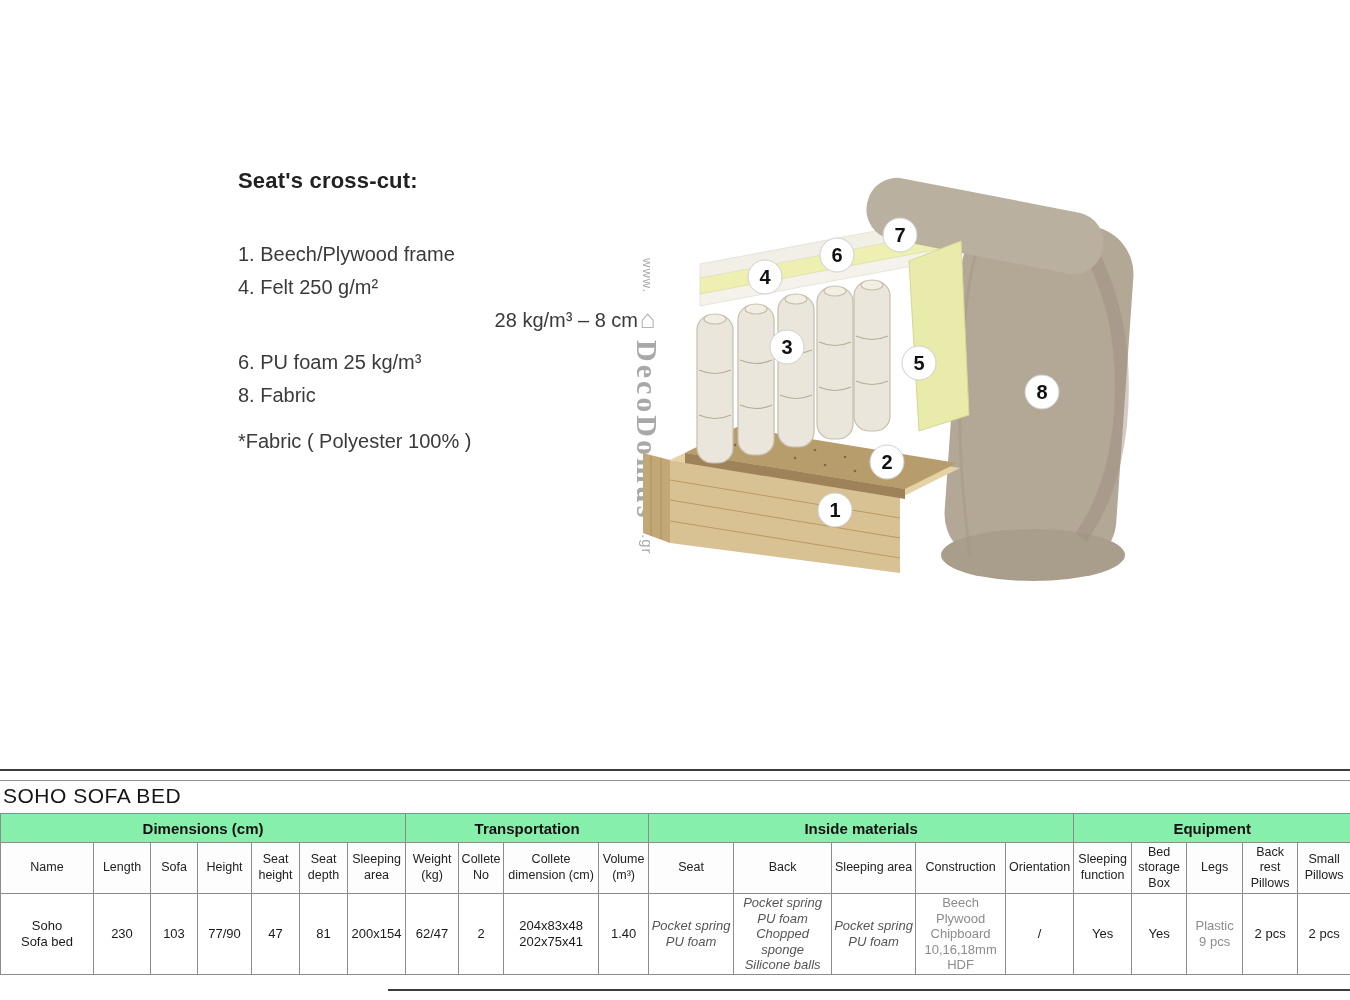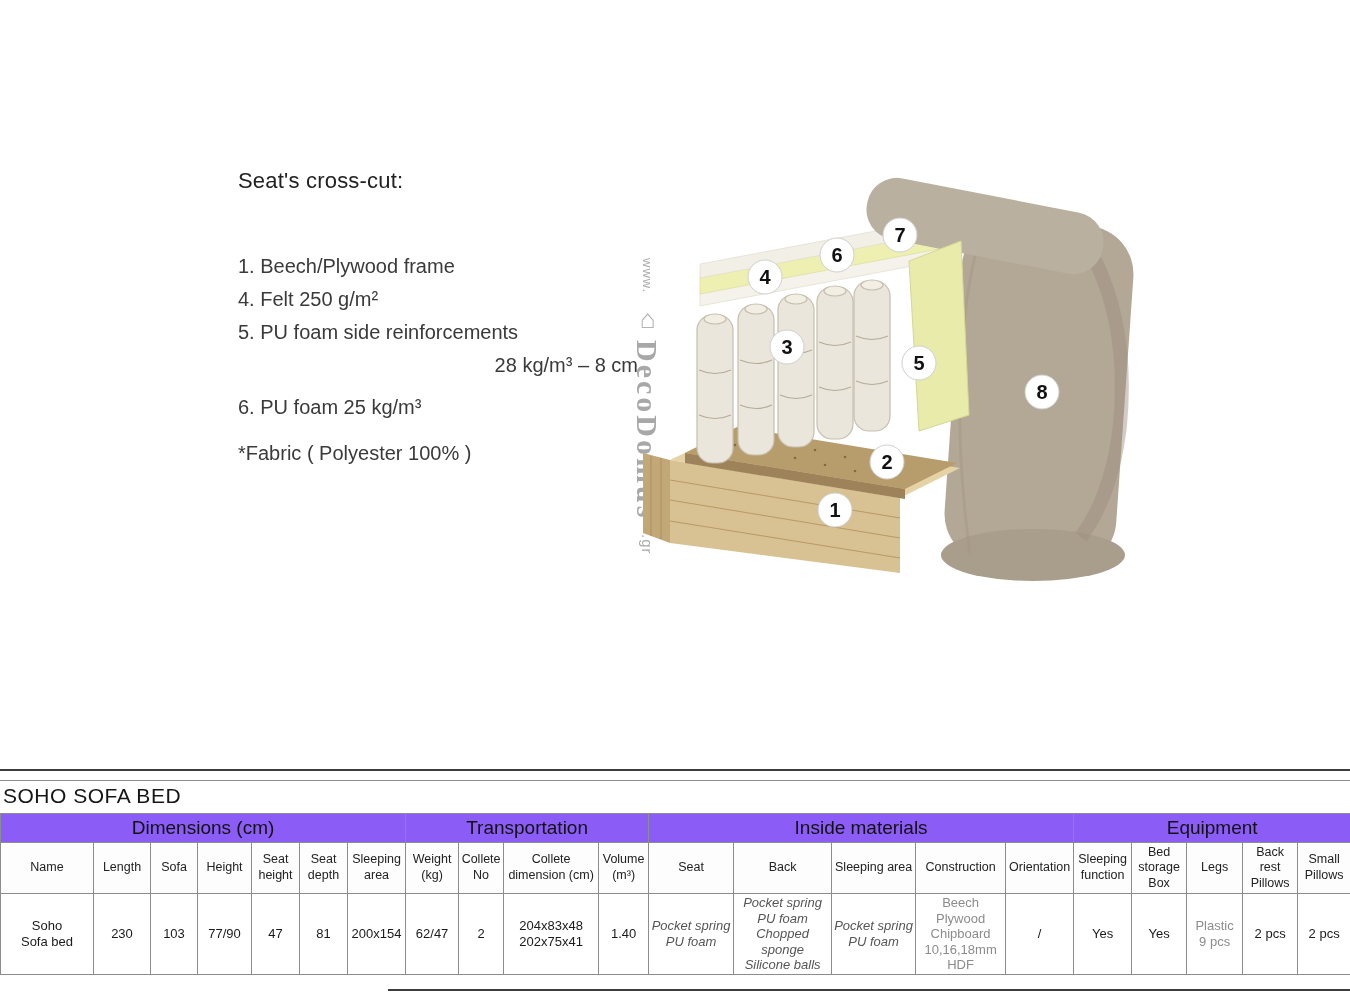--- a/index.html
+++ b/index.html
@@ -1,21 +1,21 @@
 <!DOCTYPE html>
 <html><head>
 <meta charset="utf-8">
 <style>
   html,body{margin:0;padding:0;background:#ffffff;}
   body{font-family:"Liberation Sans", sans-serif; color:#1a1a1a;}
   .page{position:relative;width:1350px;height:1000px;background:#fff;overflow:hidden;}
 
   
   .crosscut{position:absolute;left:238px;top:168px;width:400px;color:#3a3a3a;}
-  .crosscut-title{font-size:22px;font-weight:normal;color:#222;margin-bottom:56px;letter-spacing:.2px;}
+  .crosscut-title{font-size:22px;font-weight:bold;color:#222;margin-bottom:44px;letter-spacing:.2px;}
   .cc-line{font-size:20px;line-height:33px;white-space:pre;}
   .cc-line.indent{padding-left:27px;text-align:right;}
   .cc-line.gap-after{margin-bottom:9px;}
   .cc-footnote{font-size:20px;margin-top:18px;color:#3a3a3a;}
 
   
   .watermark{position:absolute;left:630px;top:258px;height:380px;
     writing-mode:vertical-lr;text-orientation:mixed;color:#9a9a9a;opacity:.85;
     font-family:"Liberation Serif", serif;display:flex;align-items:center;}
   .wm-www{font-size:13px;letter-spacing:1px;margin-bottom:6px;font-family:"Liberation Sans",sans-serif;}
@@ -30,39 +30,39 @@
   .rule{position:absolute;background:#3c3c3c;}
   .rule.top1{top:769px;left:0;width:1350px;height:2px;}
   .rule.top2{top:780px;left:0;width:1350px;height:1px;background:#8f8f8f;}
   .rule.bottom{top:989px;left:388px;width:962px;height:2px;}
 
   
   .product-title{position:absolute;left:3px;top:784px;font-size:21px;color:#161616;letter-spacing:.5px;}
   .spec-table{position:absolute;top:813px;left:0;width:1350px;border-collapse:collapse;table-layout:fixed;}
   .spec-table th,.spec-table td{border:1px solid #8c8c8c;text-align:center;vertical-align:middle;
     padding:1px 2px;white-space:pre-line;font-weight:normal;}
-  .spec-table .group-row th{height:26px;font-size:19px;font-weight:normal;color:#111;background:#8b5cf6;}
+  .spec-table .group-row th{height:26px;font-size:15px;font-weight:bold;color:#111;background:#86efac;}
   .spec-table .header-row th{height:48px;font-size:12.5px;color:#222;background:#fdfdfd;line-height:1.25;}
   .spec-table .data-row td{height:64px;font-size:13px;line-height:1.2;}
   .spec-table .muted{color:#8c8c8c;}
   .spec-table .small{font-size:11px;line-height:1.15;}
   .spec-table .semi{color:#555;font-size:11.5px;line-height:1.2;font-style:italic;}
 </style>
 </head>
 <body>
 
 <div class="page">
 
   <div class="crosscut">
     <div class="crosscut-title">Seat's cross-cut:</div>
     <div class="cc-line">1. Beech/Plywood frame</div>
     <div class="cc-line">4. Felt 250 g/m²</div>
-    <div class="cc-line">5. PU foam side reinforcements</div>
     <div class="cc-line indent gap-after">28 kg/m³ – 8 cm</div>
     <div class="cc-line">6. PU foam 25 kg/m³</div>
+    <div class="cc-line">8. Fabric</div>
     <div class="cc-footnote">*Fabric ( Polyester 100% )</div>
   </div>
 
   <div class="watermark">
     <span class="wm-www">www.</span>
     <span class="wm-logo">⌂</span>
     <span class="wm-name">DecoDomus</span>
     <span class="wm-gr">.gr</span>
   </div>
 

